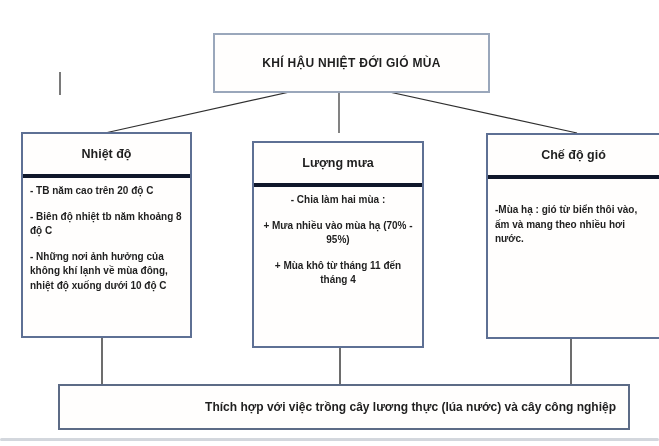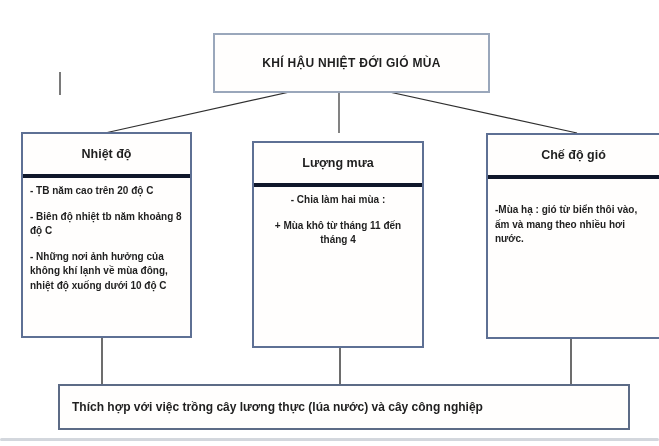--- a/index.html
+++ b/index.html
@@ -23,21 +23,21 @@
   }
   .branch .body{padding:6px 7px 0 7px;font-weight:bold;font-size:10px;line-height:1.45;}
   .branch .body p{margin:0 0 11px 0;}
   .temp-box{left:21px;top:132px;width:171px;height:206px;}
   .rain-box{left:252px;top:141px;width:172px;height:207px;text-align:center;}
   .wind-box{left:486px;top:133px;width:175px;height:206px;}
   .wind-box .body{padding-top:24px;}
   .bottom-box{
     left:58px;top:384px;width:572px;height:46px;
     border:2px solid #5c6b86;
-    display:flex;align-items:center;justify-content:flex-start;
+    display:flex;align-items:center;justify-content:flex-end;
     font-weight:bold;font-size:12px;text-align:center;padding:0 12px;
   }
   .caret{position:absolute;left:59px;top:72px;width:2px;height:23px;background:#7a7a7a;}
   .page-edge{position:absolute;left:0;top:438px;width:659px;height:3px;background:#d3d7dd;border-radius:2px;}
 </style>
 </head>
 <body>
 
 <div class="stage">
 
@@ -66,20 +66,21 @@
       <p>- Những nơi ảnh hưởng của không khí lạnh về mùa đông, nhiệt độ xuống dưới 10 độ C</p>
     </div>
   </div>
 
   <div class="box branch rain-box">
     <div class="hdr">
       <span>Lượng mưa</span>
     </div>
     <div class="body">
       <p>- Chia làm hai mùa :</p>
+      <p>+ Mưa nhiều vào mùa hạ (70% - 95%)</p>
       <p>+ Mùa khô từ tháng 11 đến tháng 4</p>
     </div>
   </div>
 
   <div class="box branch wind-box">
     <div class="hdr">
       <span>Chế độ gió</span>
     </div>
     <div class="body">
       <p>-Mùa hạ : gió từ biển thôi vào, ấm và mang theo nhiều hơi nước.</p>

